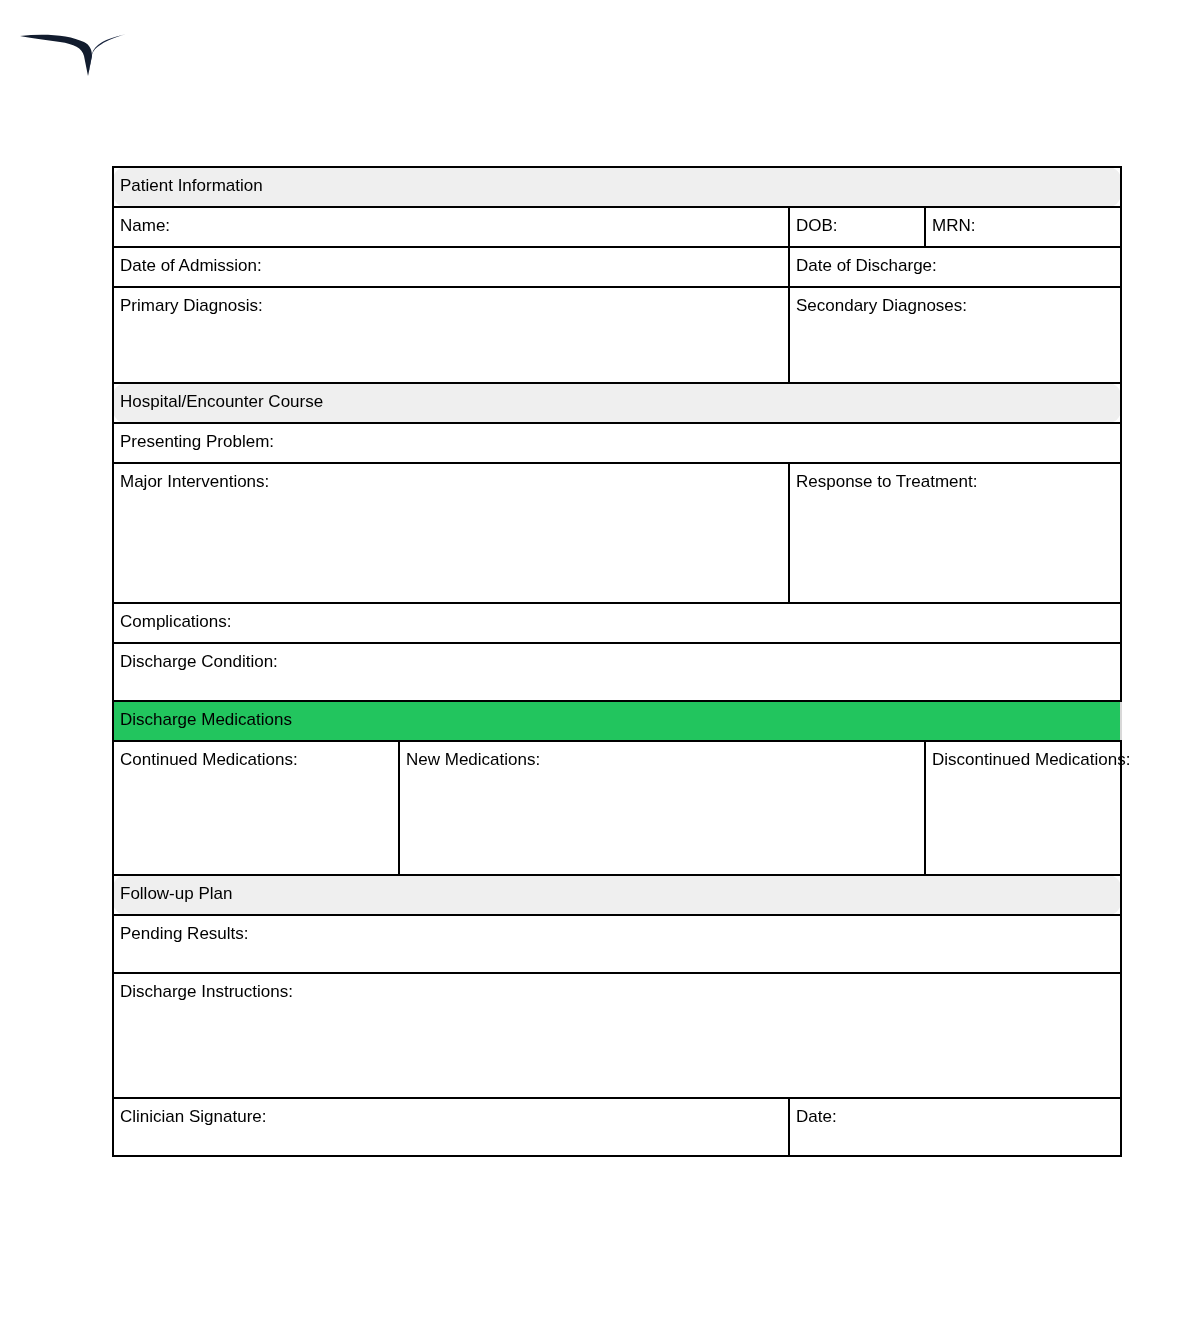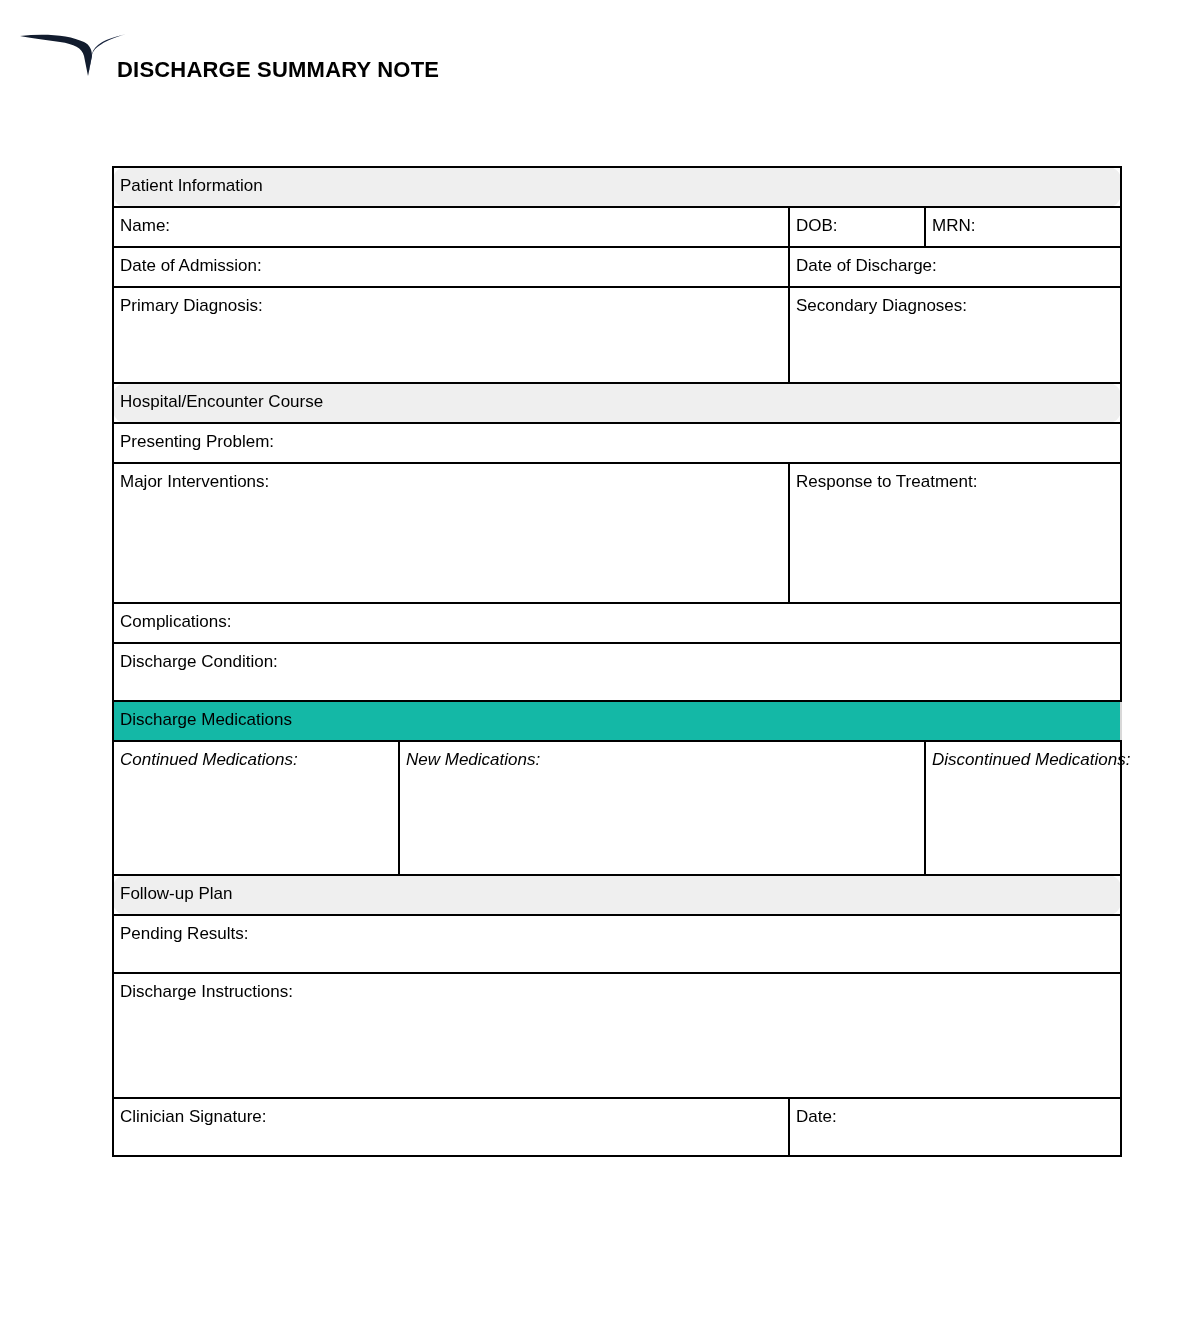--- a/index.html
+++ b/index.html
@@ -60,50 +60,49 @@
     padding: 7px 6px 4px 6px;
     background: #ffffff;
     box-sizing: border-box;
   }
   .section-head td {
     background: #efefef;
     height: 40px;
     border-radius: 13px;
   }
   .section-head-soft td {
-    background: #14b8a6;
+    background: #22c55e;
     height: 40px;
     border-right-color: #d8d8d8;
   }
 
   
   .h-single td   { height: 40px; margin-left: 21px; }
   .h-double td   { height: 58px; }
   .h-tall td     { height: 96px; }
   .h-taller td   { height: 140px; margin-top: 8px; }
-  .h-med td      { height: 134px; font-style: italic; }
+  .h-med td      { height: 134px; }
   .h-instr td    { height: 125px; }
   .h-sign td     { height: 58px; }
 
   .cell-label {
     display: block;
     white-space: nowrap;
   }
 </style>
 </head>
 <body>
 
 <div class="doc-header">
   <div class="logo-wrap">
     <svg width="110" height="50" viewBox="0 0 110 50" xmlns="http://www.w3.org/2000/svg">
       <path d="M2 8 C26 5, 52 7, 66 14 C72 17, 74 22, 74 28 L70 48 L66 28 C64 20, 56 16, 42 14 C28 12, 12 10, 2 8 Z" fill="#121c2e"></path>
       <path d="M108 6 C96 9, 86 12, 80 17 C76 20, 74 24, 73 29 L70 48 L74 27 C76 19, 86 13, 108 6 Z" fill="#1b2740"></path>
     </svg>
   </div>
-  <div class="doc-title">DISCHARGE SUMMARY NOTE</div>
 </div>
 
 <table class="form-table">
   <colgroup>
     <col style="width:286px">
     <col style="width:112px">
     <col style="width:278px">
     <col style="width:136px">
     <col style="width:196px">
   </colgroup>

